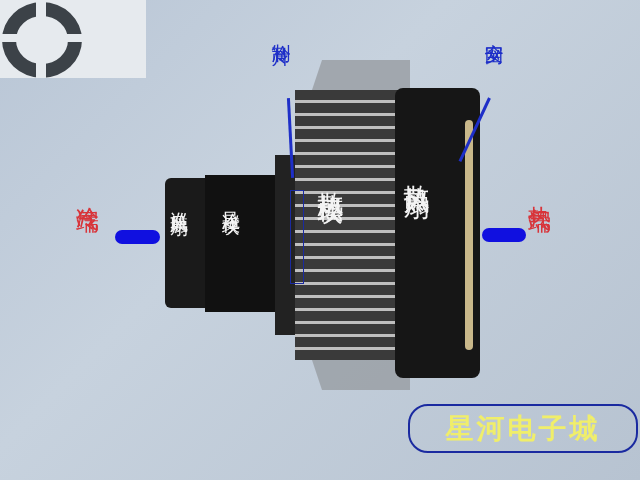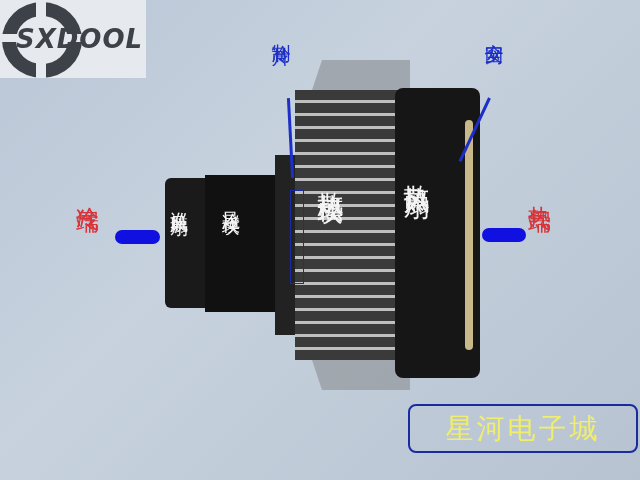--- a/index.html
+++ b/index.html
@@ -18,31 +18,30 @@
   .white{color:#f4f4f4;}
   
   .fan-small{left:165px;top:178px;width:48px;height:130px;background:#1a1a1a;border-radius:6px;}
   .cold-block{left:205px;top:175px;width:70px;height:137px;background:#111;}
   .plate{left:275px;top:155px;width:20px;height:180px;background:#222;}
   .sink{left:295px;top:90px;width:120px;height:270px;background:repeating-linear-gradient(180deg,#3a3a3a 0 10px,#bfbfbf 10px 13px);}
   .sink-plate{left:300px;top:60px;width:110px;height:330px;background:#9aa0a6;clip-path:polygon(20% 0,100% 0,100% 100%,20% 100%,0 80%,0 20%);opacity:.85;}
   .fan-big{left:395px;top:88px;width:85px;height:290px;background:#161616;border-radius:8px;}
   .guard{left:465px;top:120px;width:8px;height:230px;background:#c9b88a;border-radius:4px;}
   .arrow{height:14px;background:#1010e0;border-radius:7px;}
-  .badge{left:408px;top:404px;width:230px;height:49px;border:2px solid #1a2aa0;border-radius:8px;box-sizing:border-box;
-    display:flex;align-items:center;justify-content:center;color:#f0ee6a;font-size:28px;letter-spacing:3px;}
+  .badge{left:408px;top:404px;width:230px;height:49px;border:2px solid #1a2aa0;border-radius:20px;box-sizing:border-box;
+    display:flex;align-items:center;justify-content:center;color:#f0ee6a;font-size:28px;letter-spacing:3px;font-weight:bold;}
 </style>
 </head>
 <body>
 
 <div class="abs logo">
   <div class="abs logo-ring"></div>
   <div class="abs logo-cross-v"></div>
   <div class="abs logo-cross-h"></div>
-  <div class="abs logo-text">SXDOOL</div>
 </div>
 
 <div class="abs sink-plate"></div>
 <div class="abs fan-small"></div>
 <div class="abs cold-block"></div>
 <div class="abs plate"></div>
 <div class="abs sink"></div>
 <div class="abs fan-big"></div>
 <div class="abs guard"></div>
 <div class="abs" style="left:290px;top:190px;width:12px;height:92px;border:1.5px solid #1a2aa0;"></div>

